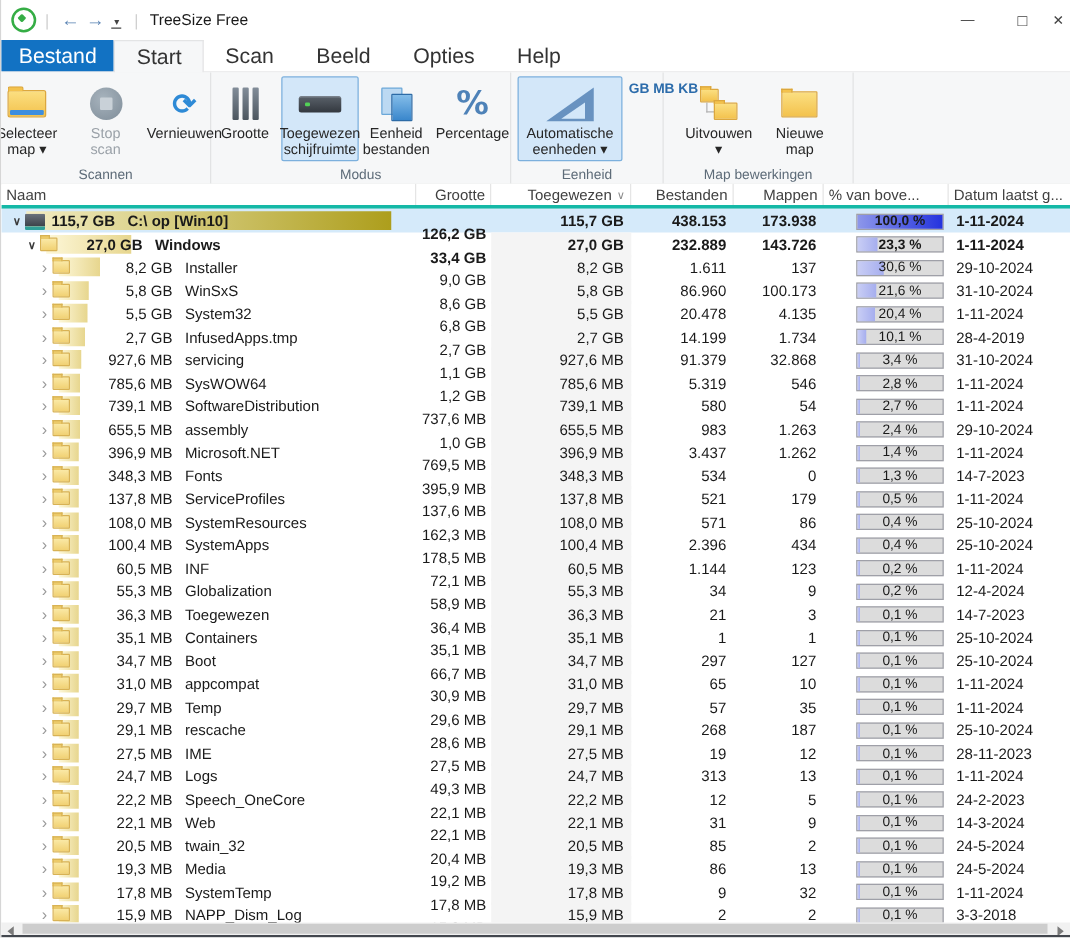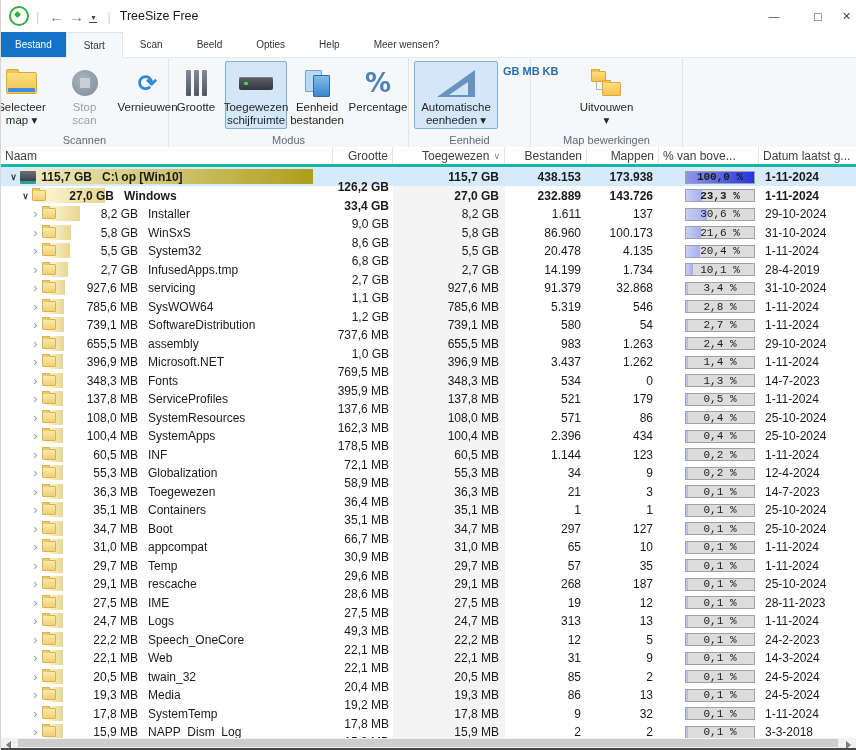--- a/index.html
+++ b/index.html
@@ -13,21 +13,21 @@
   .qbtn{color:#5b84b4;font-size:15px;width:20px;text-align:center;cursor:default;}
   .qcust{position:relative;width:14px;text-align:center;color:#444;font-size:8px;padding-top:3px;}
   .qcust::before{content:"";position:absolute;top:12px;left:3px;width:8px;height:1px;background:#444;}
   .apptitle{font-size:12.5px;color:#1a1a1a;margin-left:2px;}
   .wbtns{position:absolute;right:0;top:0;height:32px;display:flex;}
   .wbtn{width:44px;height:32px;display:flex;align-items:center;justify-content:center;color:#444;font-size:11px;}
   .wbtn.max{font-size:13px;}
   .wbtn.close{width:14px;overflow:hidden;justify-content:flex-start;padding-left:2px;}
   
   .tabbar{height:25px;display:flex;align-items:stretch;background:#fff;border-bottom:1px solid #e7e8e9;}
-  .tab{display:flex;align-items:center;padding:0 17px;font-size:10px;color:#333;cursor:default;}
+  .tab{display:flex;align-items:center;padding:0 17px;font-size:17px;color:#333;cursor:default;}
   .tab.file{background:#1272c3;color:#fff;padding:0 14px;}
   .tab.active{background:#f6f7f8;border:1px solid #e3e4e5;border-bottom:none;margin-bottom:-1px;}
   
   .ribbon{height:90px;background:#f6f7f8;position:relative;border-bottom:1px solid #d9dadb;box-sizing:border-box;}
   .rgroup{position:absolute;top:0;height:100%;box-sizing:border-box;border-right:1px solid #e2e3e4;}
   .rgtitle{position:absolute;bottom:1px;left:0;right:0;text-align:center;font-size:11px;color:#5d6b78;}
   .rbtns{display:flex;justify-content:center;align-items:flex-start;padding-top:3px;gap:1px;}
   .rbtn{display:flex;flex-direction:column;align-items:center;padding:3px 5px 1px;border:1px solid transparent;border-radius:2px;min-width:50px;}
   .rbtn.hl{background:#d3e7f9;border-color:#7cb0dd;}
   .ric{height:36px;display:flex;align-items:center;justify-content:center;}
@@ -90,21 +90,21 @@
   .fico::before{content:"";position:absolute;top:-3px;left:-1px;width:6px;height:2px;background:#ecca69;border:1px solid #d8b254;border-bottom:none;}
   .dico{flex:0 0 16px;width:16px;height:10px;background:linear-gradient(180deg,#6a727c,#3c424a);border-bottom:3px solid #2f9f98;border-radius:1px;box-sizing:content-box;}
   .sz{text-align:right;flex:0 0 auto;}
   .lv0 .sz{width:56px;}
   .lv1 .sz{width:68px;}
   .lv2 .sz{width:82px;}
   .nm{margin-left:10px;}
   .lv0 .nflex{padding-left:6px;}
   .lv1 .nflex{padding-left:18px;}
   .lv2 .nflex{padding-left:28px;}
-  .pcell{display:flex;align-items:center;justify-content:flex-end;height:100%;font-family:Liberation Mono, monospace;}
+  .pcell{display:flex;align-items:center;justify-content:flex-end;height:100%;}
   .pbar{position:relative;width:70px;height:13px;background:#dcdcdc;border:1px solid #9fa0a8;margin-right:4px;box-sizing:border-box;}
   .pfill{position:absolute;left:0;top:0;bottom:0;background:linear-gradient(to right,#c9cef5,#a6aeee);}
   .pfill.full{background:linear-gradient(to right,#8d97ea,#2433de);}
   .ptxt{position:absolute;left:0;right:0;top:0;bottom:0;display:flex;align-items:center;justify-content:center;font-size:11px;}
   
   .hscroll{position:absolute;left:0;right:0;bottom:2px;height:10px;background:#f1f1f1;}
   .harrow{position:absolute;top:2.5px;width:0;height:0;border-top:4px solid transparent;border-bottom:4px solid transparent;}
   .harrow.l{left:5px;border-right:5px solid #7a7a7a;}
   .harrow.r{right:5px;border-left:5px solid #7a7a7a;}
   .hthumb{position:absolute;left:17px;top:1px;width:820px;height:8px;background:#cdcdcd;}
@@ -130,21 +130,20 @@
     </div>
   </div>
 
   <div class="tabbar">
     <div class="tab file">Bestand</div>
     <div class="tab active">Start</div>
     <div class="tab">Scan</div>
     <div class="tab">Beeld</div>
     <div class="tab">Opties</div>
     <div class="tab">Help</div>
-    <div class="tab">Meer wensen?</div>
   </div>
 
   <div class="ribbon">
 
     <div class="rgroup" style="left:0;width:168px;">
       <div class="rbtns">
         <div class="rbtn">
           <div class="ric">
               <div class="i-folder-lg blue"></div>
             </div>
@@ -237,20 +236,27 @@
           <div class="ric">
               <div class="i-expand">
             <div class="f1 mfold"></div>
                 <div class="ln"></div>
                 <div class="ln2"></div>
                 <div class="f2 mfold"></div>
           </div>
             </div>
           <div class="rlb">Uitvouwen</div>
           <div class="rlb">▾</div>
+        </div>
+        <div class="rbtn">
+          <div class="ric">
+              <div class="i-newf mfold"></div>
+            </div>
+          <div class="rlb">Nieuwe</div>
+          <div class="rlb">map</div>
         </div>
       </div>
       <div class="rgtitle">Map bewerkingen</div>
     </div>
   </div>
 
   <div class="grid">
     <div class="hdr">
       <div>Naam</div>
       <div class="ar">Grootte</div>

